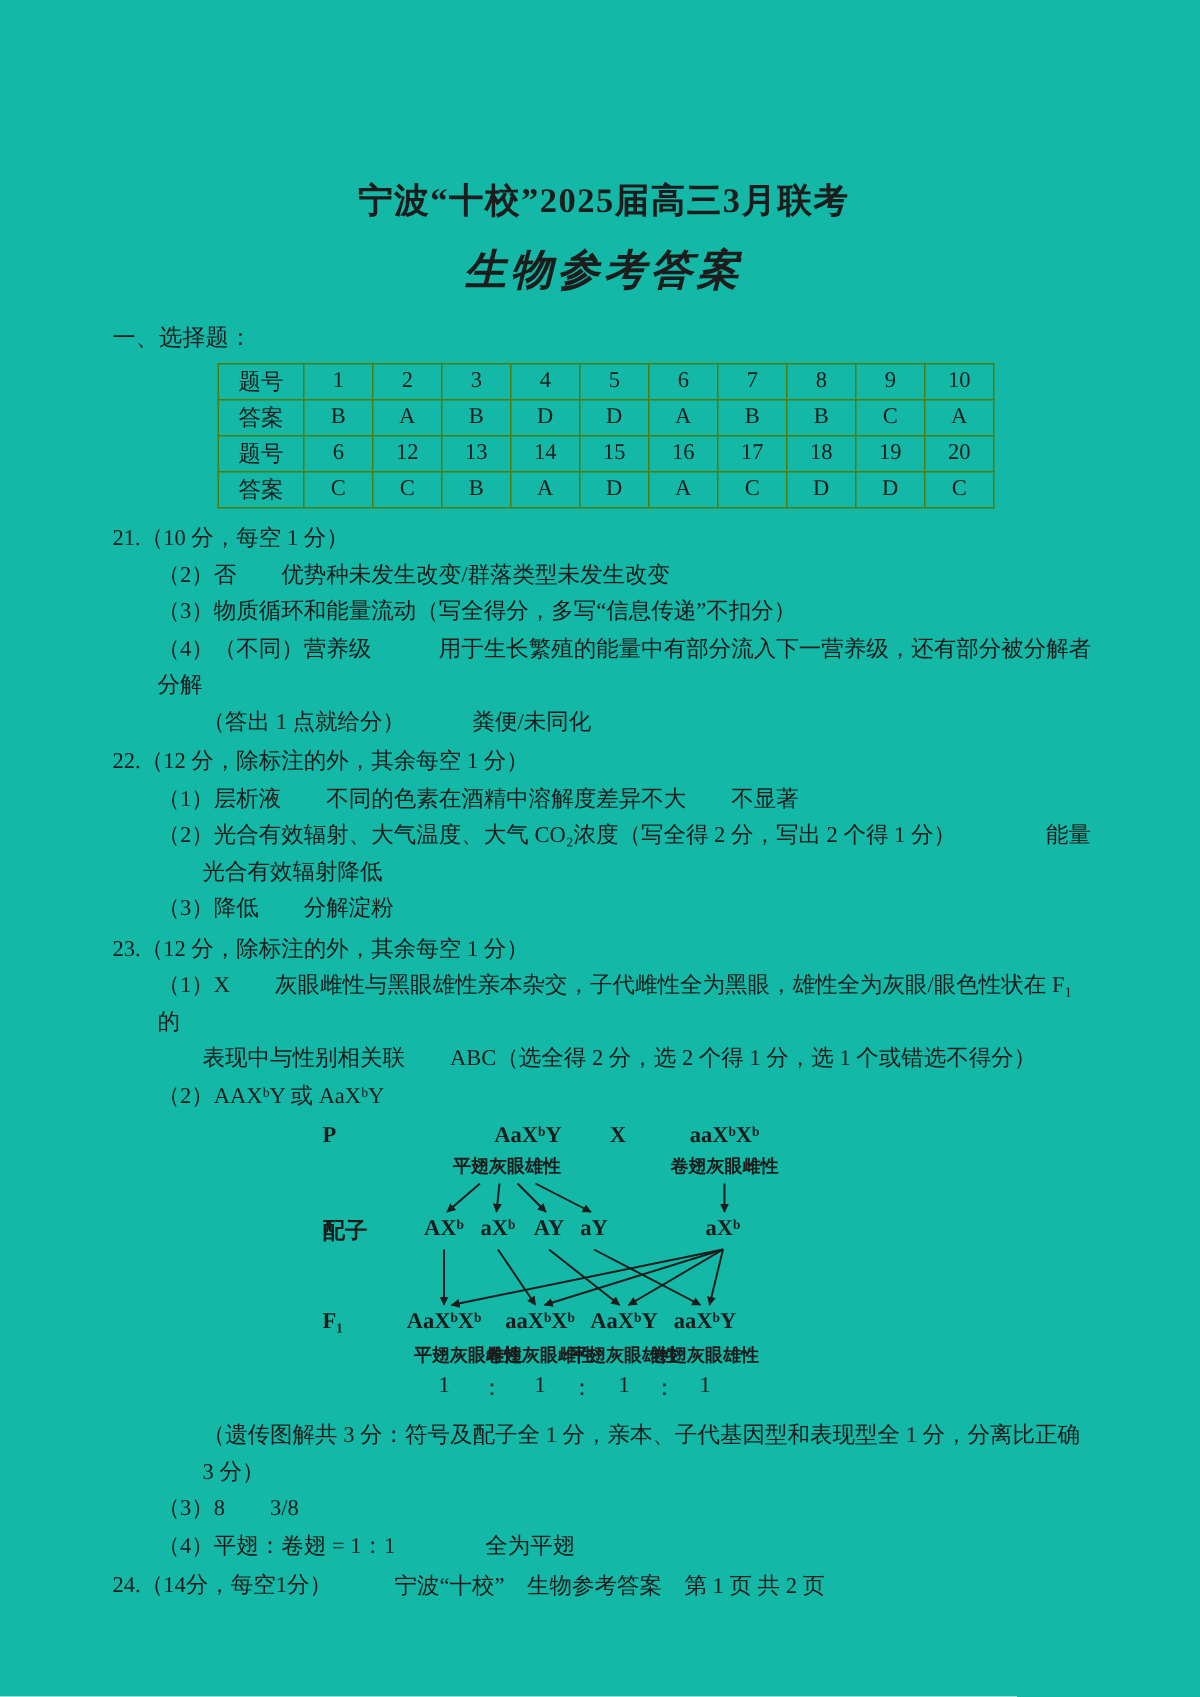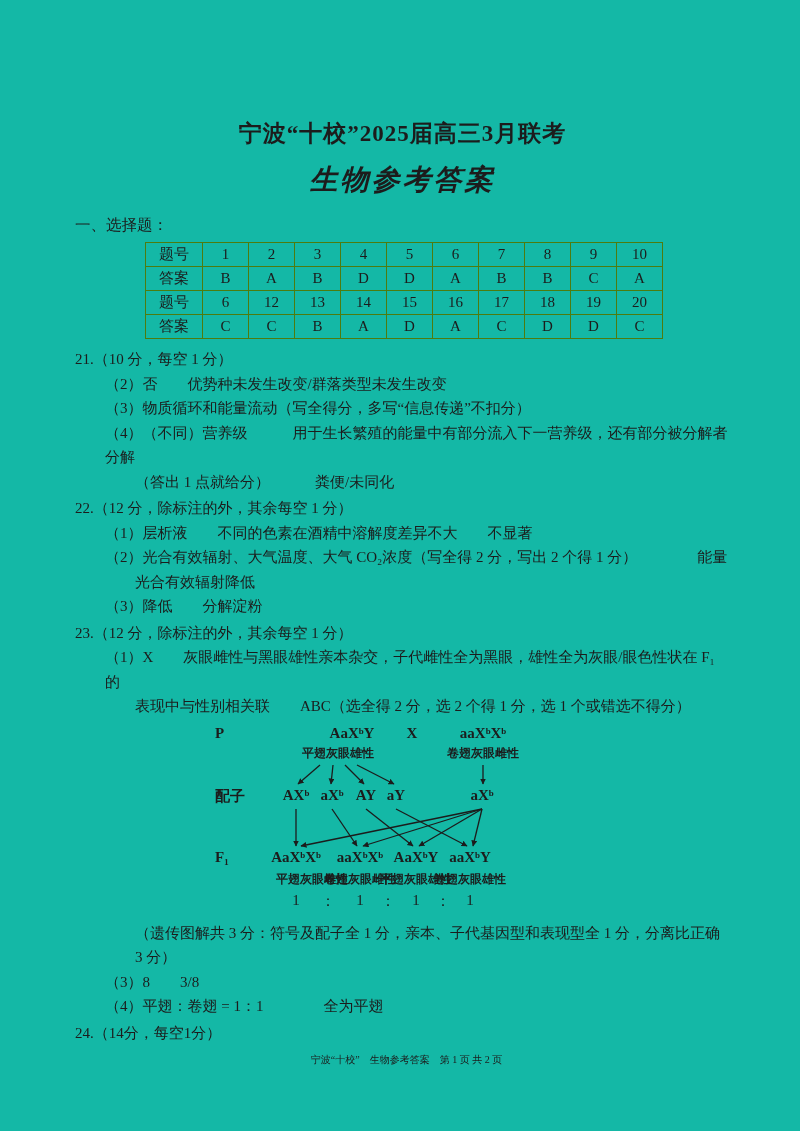--- a/index.html
+++ b/index.html
@@ -19,21 +19,21 @@
   .line { font-size:15px; line-height:24.5px; white-space:pre-wrap; }
   .l1 { padding-left:30px; }
   .l2 { padding-left:60px; }
   
   .diagram { position:relative; width:560px; height:192px; margin:6px 0 4px 60px; font-weight:bold; font-size:15px; }
   .diagram svg.arrows { position:absolute; left:0; top:0; }
   .dg { position:absolute; transform:translateX(-50%); white-space:nowrap; }
   .dg.edge { transform:none; }
   .dg.ph { font-size:12px; }
   .dg.ratio { font-weight:normal; }
-  .footer { position:absolute; left:0; right:0; bottom:64px; text-align:center; font-size:10px; white-space:pre-wrap;padding-left:13px; }
+  .footer { position:absolute; left:0; right:0; bottom:64px; text-align:center; font-size:15px; white-space:pre-wrap;padding-left:13px; }
 </style>
 </head>
 <body>
 
 <div class="page">
 
   <h1 class="title">宁波“十校”2025届高三3月联考</h1>
   <h2 class="subtitle">生物参考答案</h2>
 
   <div class="sec-heading">一、选择题：</div>
@@ -108,20 +108,21 @@
     <div class="line l1">（1）层析液　　不同的色素在酒精中溶解度差异不大　　不显著</div>
     <div class="line l1">（2）光合有效辐射、大气温度、大气 CO₂浓度（写全得 2 分，写出 2 个得 1 分）　　　　能量</div>
     <div class="line l2">光合有效辐射降低</div>
     <div class="line l1">（3）降低　　分解淀粉</div>
   </div>
 
   <div class="qblock">
     <div class="line">23.（12 分，除标注的外，其余每空 1 分）</div>
     <div class="line l1">（1）X　　灰眼雌性与黑眼雄性亲本杂交，子代雌性全为黑眼，雄性全为灰眼/眼色性状在 F₁ 的</div>
     <div class="line l2">表现中与性别相关联　　ABC（选全得 2 分，选 2 个得 1 分，选 1 个或错选不得分）</div>
+    <div class="line l1">（2）AAXᵇY 或 AaXᵇY</div>
 
     <div class="diagram">
       <svg class="arrows" width="560" height="192" viewBox="0 0 560 192">
         <defs>
           <marker id="ah" markerWidth="7" markerHeight="7" refX="5.5" refY="3" orient="auto" markerUnits="userSpaceOnUse">
             <path d="M0,0 L6,3 L0,6 z" fill="#1c1c1c"></path>
           </marker>
         </defs>
         <g stroke="#1c1c1c" stroke-width="1.3">
           <line x1="185" y1="40" x2="163" y2="59" marker-end="url(#ah)"></line>

